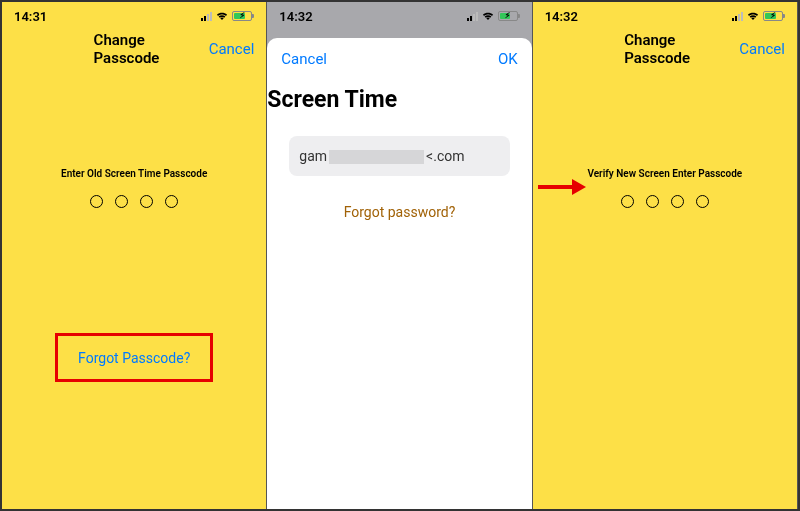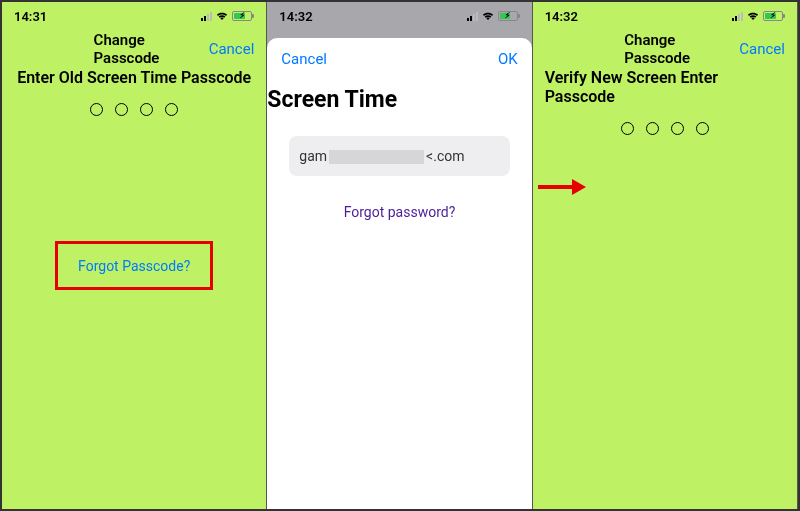--- a/index.html
+++ b/index.html
@@ -1,58 +1,58 @@
 <!DOCTYPE html>
 <html><head>
   <meta charset="utf-8">
   <style>
     * { margin: 0; padding: 0; box-sizing: border-box; font-family: -apple-system, BlinkMacSystemFont, "Segoe UI", Roboto, Helvetica, Arial, sans-serif; }
     body { background: #fff; width: 800px; height: 511px; overflow: hidden; }
     .container { display: flex; width: 800px; height: 511px; border: 2px solid #333; position: relative; }
-    .phone { flex: 1; border-right: 1px solid #555; display: flex; flex-direction: column; background: #bef264; position: relative; }
+    .phone { flex: 1; border-right: 1px solid #555; display: flex; flex-direction: column; background: #fde047; position: relative; }
     .phone:last-child { border-right: none; }
     .status-bar { display: flex; justify-content: space-between; align-items: center; padding: 6px 12px; font-size: 13px; font-weight: 600; color: #000; height: 28px; }
     .status-left { }
     .status-right { display: flex; align-items: center; gap: 3px; }
     .signal-bars { display: inline-flex; align-items: flex-end; gap: 1px; height: 10px; }
     .bar { width: 2px; background: #000; }
     .bar.b1 { height: 3px; } .bar.b2 { height: 5px; } .bar.b3 { height: 7px; background: #bbb; } .bar.b4 { height: 9px; background: #bbb; }
     .wifi-icon { display: inline-block; }
     .battery { display: inline-flex; align-items: center; }
     .batt-body { width: 20px; height: 10px; border: 1px solid #888; border-radius: 2px; position: relative; }
     .batt-fill { position: absolute; left: 1px; top: 1px; bottom: 1px; width: 60%; background: #33c759; border-radius: 1px; }
     .batt-tip { width: 2px; height: 4px; background: #888; border-radius: 0 1px 1px 0; }
     .bolt { position: absolute; left: 50%; top: 50%; transform: translate(-50%, -52%); font-size: 8px; color: #000; }
 
     .nav-bar { display: flex; justify-content: space-between; align-items: center; padding: 8px 12px; font-size: 15px; position: relative; height: 38px; }
     .nav-title { position: absolute; left: 50%; transform: translateX(-50%); font-weight: 600; color: #000; font-size: 15px; margin-left: 17px; }
     .nav-btn { color: #007aff; font-size: 15px; }
 
     .content { flex: 1; display: flex; flex-direction: column; align-items: center; padding: 0 12px; }
 
-    .prompt { font-size: 16px; font-weight: 600; color: #000; }
+    .prompt { font-size: 10px; font-weight: 600; color: #000; margin-top: 100px; }
     .dots { display: flex; gap: 12px; margin-top: 16px; }
     .dot { width: 13px; height: 13px; border: 1.5px solid #000; border-radius: 50%; }
 
     .forgot-link { color: #007aff; font-size: 14px; margin-top: 140px; }
 
     .highlight-box { border: 3px solid #e60000; padding: 12px 20px; }
     .highlight-box .forgot-link { margin-top: 0; }
 
     
     .modal-bg { background: #a8a8ac; }
     .modal { background: #fff; border-radius: 10px 10px 0 0; margin-top: 8px; flex: 1; display: flex; flex-direction: column; }
     .modal-nav { display: flex; justify-content: space-between; padding: 12px 14px; font-size: 15px; }
     .modal-nav .nav-btn { }
     .big-title { font-size: 23px; font-weight: 700; text-align: left; line-height: 1.2; margin-top: 6px; }
     .sub { font-size: 13px; color: #222; text-align: center; margin: 12px 22px 0; line-height: 1.35; }
     .field-box { background: #eeeef0; border-radius: 8px; margin: 22px 22px 0; padding: 12px 10px; display: flex; align-items: center; }
     .field-text { font-size: 14px; color: #333; }
     .redact { display: inline-block; background: #d6d6d8; height: 14px; width: 95px; vertical-align: middle; margin: 0 2px; }
-    .mid-link { color: #4c1d95; font-size: 14px; text-align: center; margin-top: 28px; }
+    .mid-link { color: #a16207; font-size: 14px; text-align: center; margin-top: 28px; }
 
     .arrow { position: absolute; left: 534px; top: 175px; pointer-events: none; }
   </style>
 </head>
 <body>
 
 <div class="container">
 
   <div class="phone">
     <div class="status-bar">

